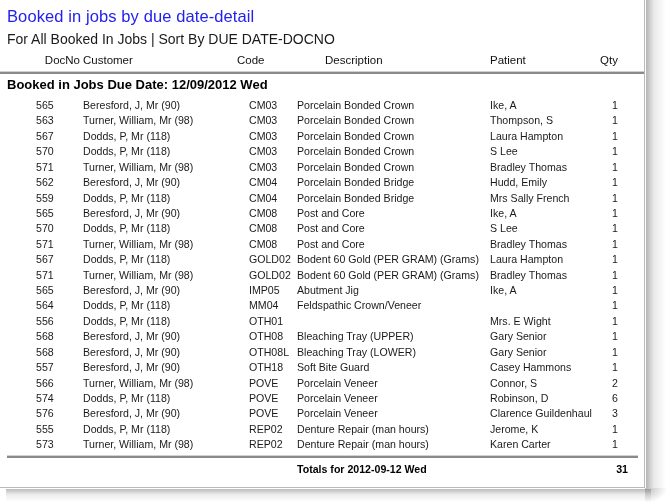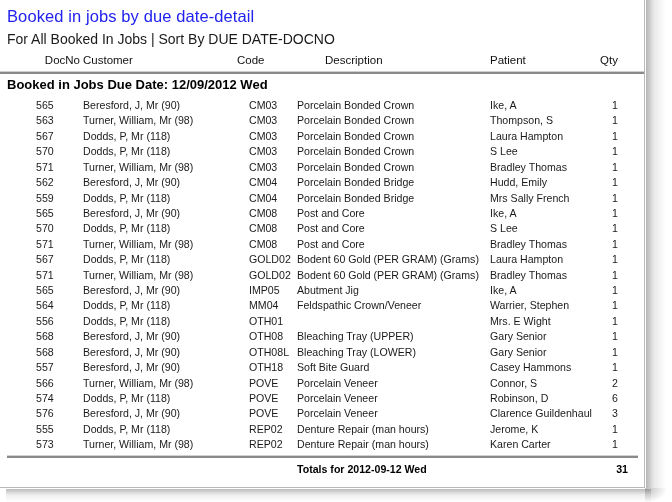--- a/index.html
+++ b/index.html
@@ -316,21 +316,20 @@
         <div class="cell c-code">IMP05</div>
         <div class="cell c-desc">Abutment Jig</div>
         <div class="cell c-patient">Ike, A</div>
         <div class="cell c-qty">1</div>
       </div>
       <div class="row">
         <div class="cell c-docno">564</div>
         <div class="cell c-cust">Dodds, P, Mr (118)</div>
         <div class="cell c-code">MM04</div>
         <div class="cell c-desc">Feldspathic Crown/Veneer</div>
-        <div class="cell c-patient">Warrier, Stephen</div>
         <div class="cell c-qty">1</div>
       </div>
       <div class="row">
         <div class="cell c-docno">556</div>
         <div class="cell c-cust">Dodds, P, Mr (118)</div>
         <div class="cell c-code">OTH01</div>
         <div class="cell c-patient">Mrs. E Wight</div>
         <div class="cell c-qty">1</div>
       </div>
       <div class="row">

